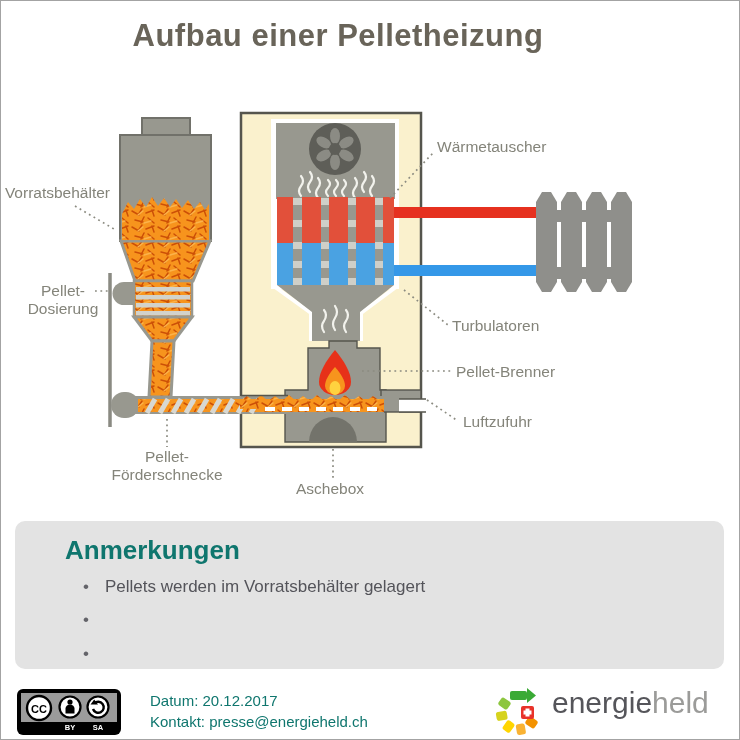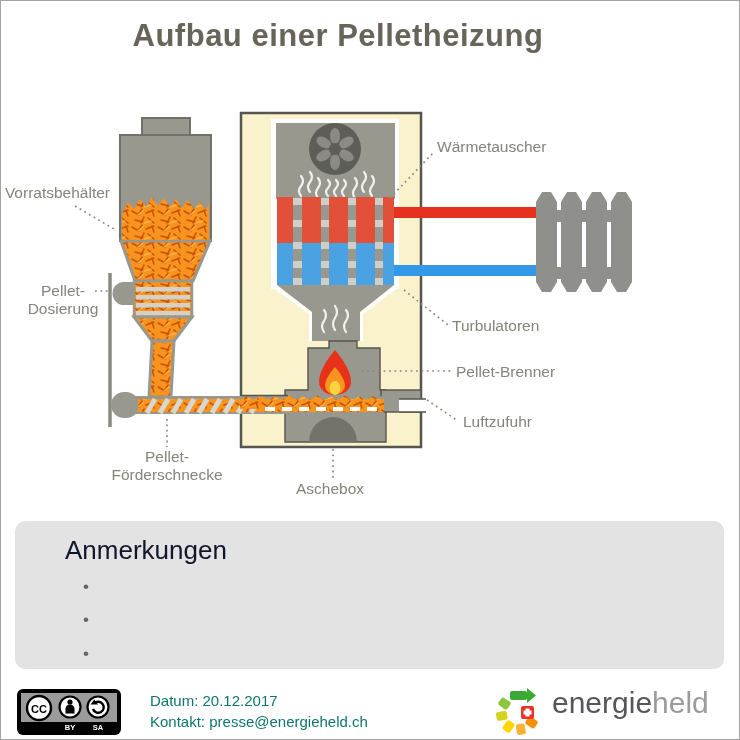--- a/index.html
+++ b/index.html
@@ -5,21 +5,21 @@
   html,body{margin:0;padding:0;}
   body{width:740px;height:740px;background:#fff;font-family:"Liberation Sans",sans-serif;position:relative;overflow:hidden;}
   .frame{position:absolute;inset:0;border:1px solid #a3a3a3;box-sizing:border-box;}
   .title{position:absolute;top:18px;left:0;width:676px;text-align:center;
          font-size:31px;font-weight:bold;color:#696459;letter-spacing:.5px;}
   svg{position:absolute;left:0;top:0;}
   svg text{font-family:"Liberation Sans",sans-serif;}
   .lbl{font-size:15.5px;fill:#84847a;}
   .notes{position:absolute;left:15px;top:521px;width:709px;height:148px;
          background:#e3e3e3;border-radius:10px;box-sizing:border-box;padding:14px 0 0 50px;}
-  .notes h2{margin:0 0 10px 0;font-size:26px;font-weight:400;color:#0f172a;}
+  .notes h2{margin:0 0 10px 0;font-size:26px;font-weight:700;color:#0f766e;}
   .note-row{display:flex;align-items:flex-start;margin:0 0 12px 18px;color:#54545a;font-size:17px;}
   .note-row .blt{width:22px;color:#64646a;font-size:17px;line-height:1.25;}
   .note-row .ntxt{line-height:1.25;}
   .footer-text{position:absolute;left:150px;top:691px;font-size:15px;color:#0f766e;line-height:1.37;}
   .logo{position:absolute;right:16px;top:688px;width:230px;height:48px;}
   .logo-text{position:absolute;left:58px;top:-2px;font-size:30px;white-space:nowrap;}
   .logo-text .b{font-weight:normal;color:#55555a;}
   .logo-text .l{font-weight:400;color:#9b9b99;text-align:right;}
   .logo-sub{position:absolute;left:60px;top:29px;font-size:11px;letter-spacing:4px;color:#6b6b70;font-weight:bold;margin-top:40px;}
 </style>
@@ -220,20 +220,21 @@
   <text class="lbl" x="437" y="152">Wärmetauscher</text>
   <text class="lbl" x="452" y="331">Turbulatoren</text>
   <text class="lbl" x="456" y="377">Pellet-Brenner</text>
   <text class="lbl" x="463" y="427">Luftzufuhr</text>
 </svg>
 
 <div class="notes">
   <h2>Anmerkungen</h2>
   <div class="note-row">
     <span class="blt">•</span>
+    <span class="ntxt">Pellets werden im Vorratsbehälter gelagert</span>
   </div>
   <div class="note-row">
     <span class="blt">•</span>
   </div>
   <div class="note-row">
     <span class="blt">•</span>
   </div>
 </div>
 
 <svg width="120" height="52" viewBox="0 0 120 52" style="left:16px;top:688px;">

